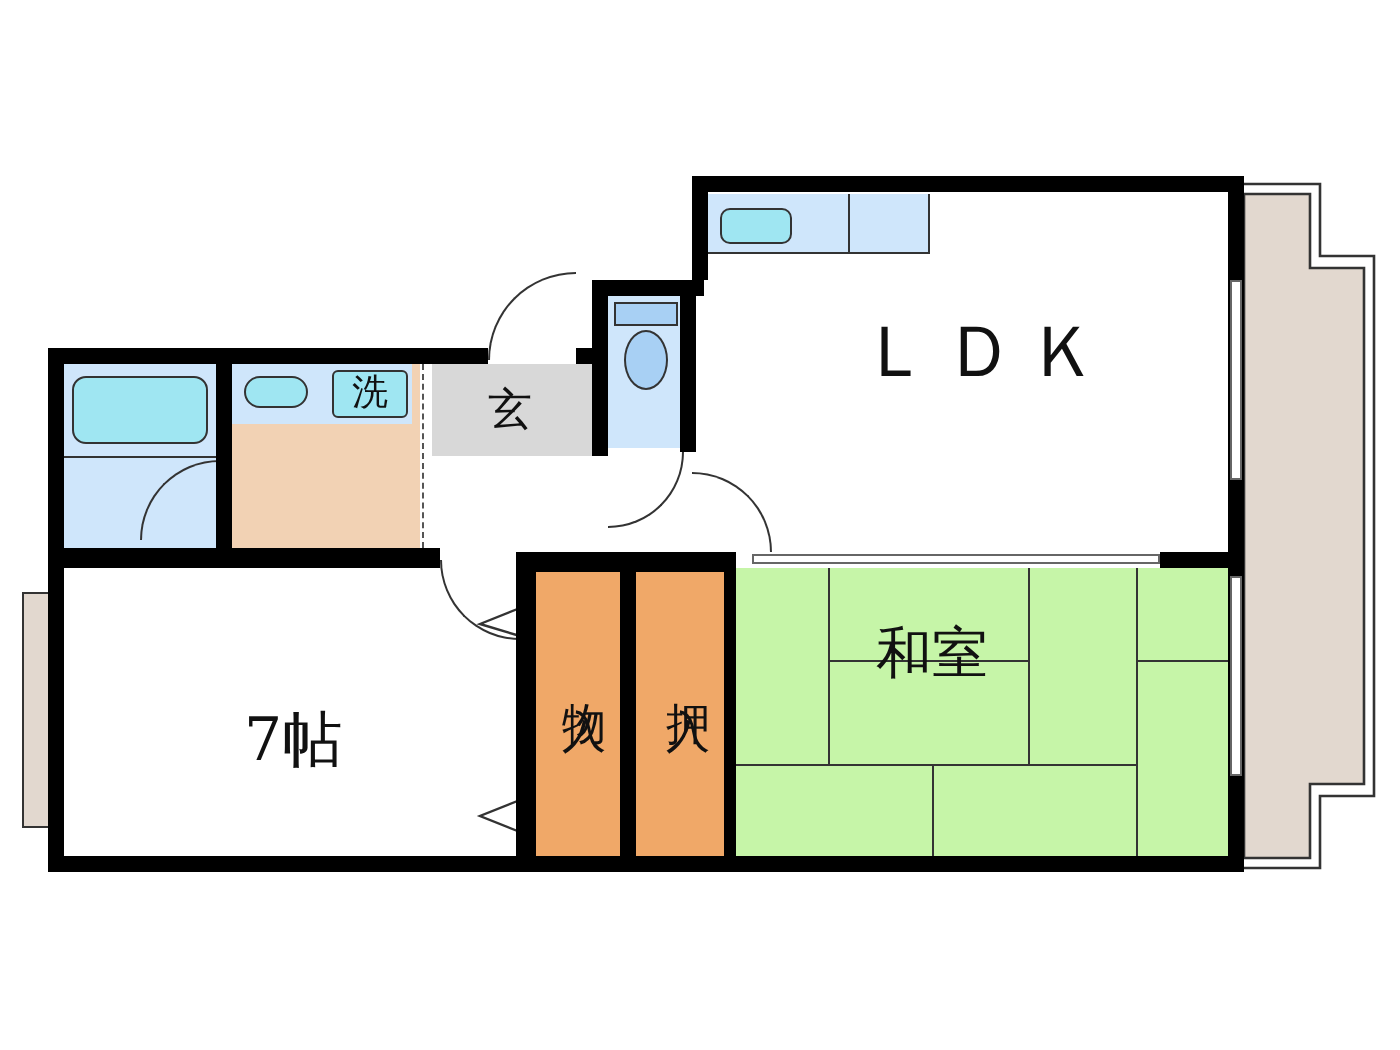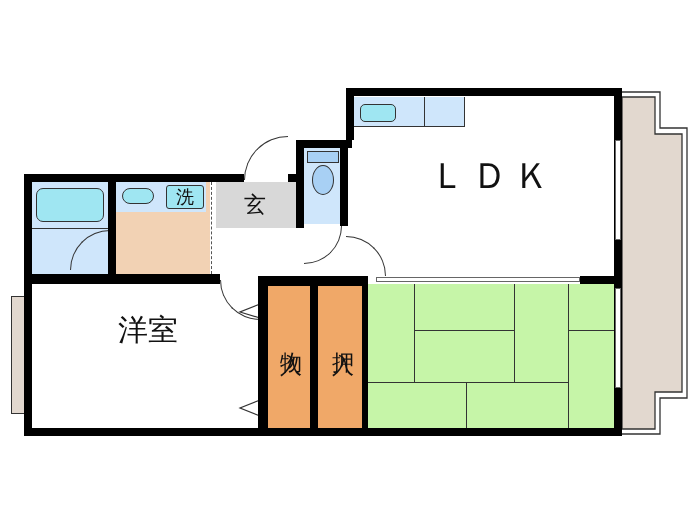--- a/index.html
+++ b/index.html
@@ -32,28 +32,29 @@
   <div class="label" style="left:430px;top:152px;font-size:36px;letter-spacing:6px;">ＬＤＫ</div>
 
   <div class="abs" style="left:368px;top:284px;width:248px;height:144px;background:#c6f5a8;"></div>
   <div class="tatami-line" style="left:414px;top:284px;width:1px;height:98px;"></div>
   <div class="tatami-line" style="left:368px;top:382px;width:200px;height:1px;"></div>
   <div class="tatami-line" style="left:414px;top:330px;width:100px;height:1px;"></div>
   <div class="tatami-line" style="left:514px;top:284px;width:1px;height:98px;"></div>
   <div class="tatami-line" style="left:466px;top:382px;width:1px;height:46px;"></div>
   <div class="tatami-line" style="left:568px;top:284px;width:1px;height:144px;"></div>
   <div class="tatami-line" style="left:568px;top:330px;width:48px;height:1px;"></div>
+  <div class="label" style="left:438px;top:308px;font-size:28px;">和室</div>
 
   <div class="abs" style="left:268px;top:286px;width:42px;height:142px;background:#f0a868;"></div>
   <div class="vlabel" style="left:276px;top:334px;font-size:22px;">物入</div>
   <div class="abs" style="left:318px;top:286px;width:44px;height:142px;background:#f0a868;"></div>
   <div class="vlabel" style="left:328px;top:334px;font-size:22px;">押入</div>
 
   <div class="abs" style="left:32px;top:284px;width:228px;height:144px;background:#fff;"></div>
-  <div class="label" style="left:118px;top:310px;font-size:30px;">洋室</div>
+  <div class="label" style="left:122px;top:350px;font-size:30px;">7帖</div>
 
   <div class="abs" style="left:11px;top:296px;width:14px;height:118px;background:#e2d8cf;border:1px solid #333;"></div>
   <div class="abs" style="left:25px;top:308px;width:5px;height:94px;background:#fff;border:1px solid #555;"></div>
 
   <svg style="position:absolute;left:236px;top:300px;" width="30" height="120">
     <path d="M24,4 L4,12 L24,18" fill="none" stroke="#333" stroke-width="1.2"></path>
     <path d="M24,100 L4,108 L24,116" fill="none" stroke="#333" stroke-width="1.2"></path>
   </svg>
 
   <div class="abs" style="left:32px;top:182px;width:78px;height:92px;background:#cfe6fb;"></div>

